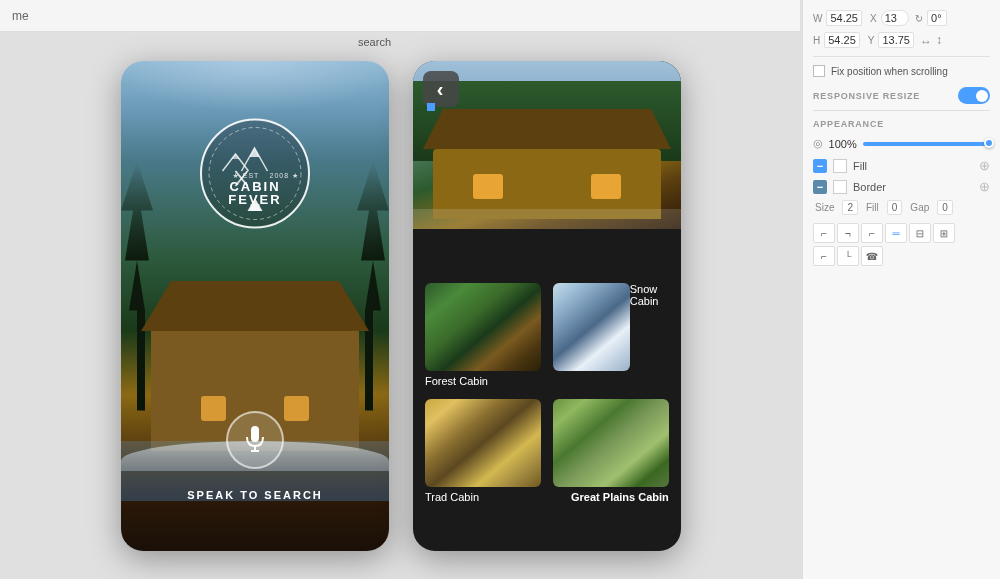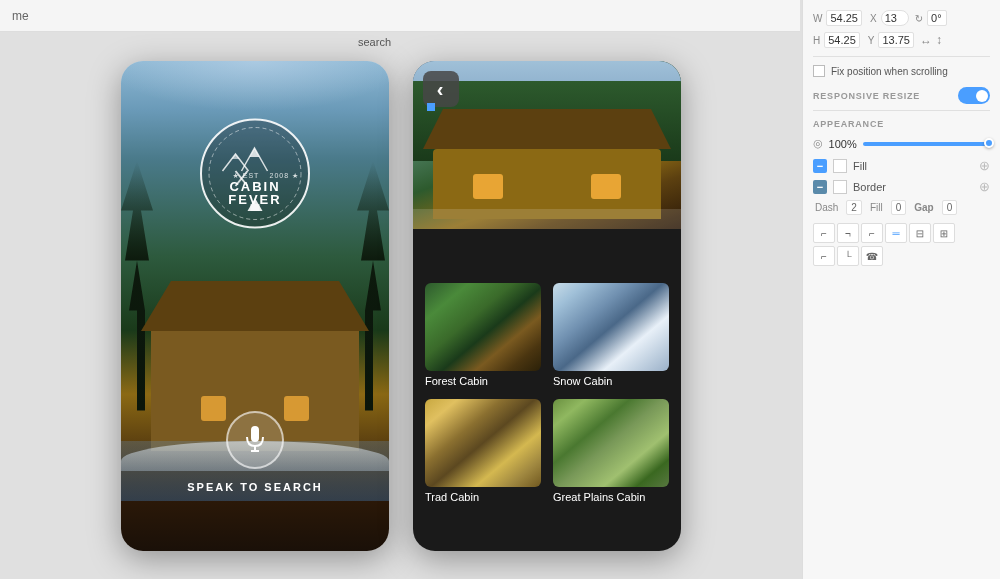--- a/index.html
+++ b/index.html
@@ -71,21 +71,21 @@
 
     <div style="position:absolute; bottom:82px; left:50%; transform:translateX(-50%); width:58px; height:58px; border-radius:50%; background:rgba(255,255,255,0.15); border:2px solid rgba(255,255,255,0.6); display:flex; align-items:center; justify-content:center;">
       <svg width="24" height="28" viewBox="0 0 24 28" fill="white">
         <rect x="8" y="0" width="8" height="16" rx="4" fill="white"></rect>
         <path d="M4 11 Q4 20 12 20 Q20 20 20 11" fill="none" stroke="white" stroke-width="2"></path>
         <line x1="12" y1="20" x2="12" y2="25" stroke="white" stroke-width="2"></line>
         <line x1="8" y1="25" x2="16" y2="25" stroke="white" stroke-width="2"></line>
       </svg>
     </div>
 
-    <div style="position:absolute; bottom:58px; left:50%; transform:translateX(-50%); color:white; font-size:11px; font-weight:700; letter-spacing:2px; white-space:nowrap;">SPEAK TO SEARCH</div>
+    <div style="position:absolute; bottom:50px; left:50%; transform:translateX(-50%); color:white; font-size:11px; font-weight:700; letter-spacing:2px; white-space:nowrap;">SPEAK TO SEARCH</div>
   </div>
 
   <div style="width:268px; height:490px; border-radius:22px; overflow:hidden; position:relative; box-shadow:0 8px 32px rgba(0,0,0,0.35); background:#1a1a1a;">
 
     <div style="position:absolute; top:0; left:0; right:0; height:168px; background:linear-gradient(160deg, #8ab5d4 0%, #6a9ab8 15%, #4a7a5a 35%, #2d5a2d 50%, #8b6914 68%, #5c4010 80%, #2a1808 100%); overflow:hidden;">
 
       <div style="position:absolute; top:0; left:0; right:0; height:60px; background:linear-gradient(180deg, #a0c0d8 0%, #7aa0c0 100%);"></div>
 
       <div style="position:absolute; top:20px; left:0; right:0; height:80px; background:linear-gradient(180deg, #2d5a2d 0%, #1a3a1a 100%);"></div>
 
@@ -104,33 +104,33 @@
     <div style="position:absolute; top:42px; left:14px; width:8px; height:8px; background:#4a9eff; border-radius:50; z-index:5;"></div>
 
 
     <div style="position:absolute; top:222px; left:12px; right:12px; display:grid; grid-template-columns:1fr 1fr; gap:12px;">
 
       <div style="display:flex; flex-direction:column; cursor:pointer;">
         <div style="width:100%; height:88px; border-radius:6px; overflow:hidden; margin-bottom:4px; background:linear-gradient(140deg, #2d5a2d 0%, #4a8a3a 20%, #3a6a2a 40%, #1a3a1a 55%, #7a5a20 70%, #4a3510 85%, #2a2008 100%);"></div>
         <span style="color:white; font-size:11px; font-weight:500;">Forest Cabin</span>
       </div>
 
-      <div style="display:flex; flex-direction:column; cursor:pointer;">
+      <div style="display:flex; cursor:pointer;">
         <div style="width:100%; height:88px; border-radius:6px; overflow:hidden; margin-bottom:4px; background:linear-gradient(140deg, #c8dce8 0%, #a0c0d8 15%, #7090b0 35%, #4a6888 50%, #e8f0f8 70%, #c0d0e0 85%, #9ab0c8 100%);"></div>
         <span style="color:white; font-size:11px; font-weight:500;">Snow Cabin</span>
       </div>
 
       <div style="display:flex; flex-direction:column; cursor:pointer;">
         <div style="width:100%; height:88px; border-radius:6px; overflow:hidden; margin-bottom:4px; background:linear-gradient(140deg, #c8a840 0%, #e0c060 15%, #8b7030 35%, #5c4820 50%, #d4b850 70%, #a08840 85%, #705820 100%);"></div>
         <span style="color:white; font-size:11px; font-weight:500;">Trad Cabin</span>
       </div>
 
       <div style="display:flex; flex-direction:column; cursor:pointer;">
         <div style="width:100%; height:88px; border-radius:6px; overflow:hidden; margin-bottom:4px; background:linear-gradient(140deg, #6a9040 0%, #90b860 15%, #4a7830 35%, #789858 50%, #a0c070 70%, #3a6820 85%, #587840 100%);"></div>
-        <span style="color:white; font-size:11px; font-weight:400;">Great Plains Cabin</span>
+        <span style="color:white; font-size:11px; font-weight:700;margin-left:18px;">Great Plains Cabin</span>
       </div>
 
     </div>
 
   </div>
 
   <div style="position:absolute; top:36px; left:358px; font-size:11px; color:#555;">search</div>
 
 </div>
 
@@ -192,25 +192,25 @@
     </div>
 
     <div style="display:flex; align-items:center; gap:6px; margin-bottom:6px;">
       <div style="width:14px; height:14px; background:#5a8aaa; color:white; border-radius:2px; display:flex; align-items:center; justify-content:center; font-size:11px; font-weight:bold; cursor:pointer; flex-shrink:0;">−</div>
       <div style="width:14px; height:14px; border:1px solid #ccc; background:white; flex-shrink:0; cursor:pointer;"></div>
       <span style="font-size:11px; color:#555; flex:1;">Border</span>
       <span style="color:#bbb; font-size:13px; cursor:pointer;">⊕</span>
     </div>
 
     <div style="display:flex; gap:8px; margin-bottom:8px; align-items:center; font-size:10px; color:#666; margin-left:2px;">
-      <span style="color:#888;">Dash</span>
+      <span style="color:#888;">Size</span>
       <span style="background:white; border:1px solid #e0e0e0; padding:1px 4px; border-radius:2px; cursor:pointer;">2</span>
       <span style="color:#888;">Fill</span>
       <span style="background:white; border:1px solid #e0e0e0; padding:1px 4px; border-radius:2px; cursor:pointer;">0</span>
-      <span style="color:#888;font-weight:bold;">Gap</span>
+      <span style="color:#888;">Gap</span>
       <span style="background:white; border:1px solid #e0e0e0; padding:1px 4px; border-radius:2px; cursor:pointer;">0</span>
     </div>
 
     <div style="display:flex; gap:2px; margin-bottom:3px;">
       <div style="width:22px; height:20px; border:1px solid #ddd; background:white; border-radius:2px; display:flex; align-items:center; justify-content:center; font-size:10px; color:#666; cursor:pointer;">⌐</div>
       <div style="width:22px; height:20px; border:1px solid #ddd; background:white; border-radius:2px; display:flex; align-items:center; justify-content:center; font-size:10px; color:#666; cursor:pointer;">¬</div>
       <div style="width:22px; height:20px; border:1px solid #ddd; background:white; border-radius:2px; display:flex; align-items:center; justify-content:center; font-size:10px; color:#666; cursor:pointer;">⌐</div>
       <div style="width:22px; height:20px; border:1px solid #ddd; background:white; border-radius:2px; display:flex; align-items:center; justify-content:center; font-size:10px; color:#4a9eff; cursor:pointer;">═</div>
       <div style="width:22px; height:20px; border:1px solid #ddd; background:white; border-radius:2px; display:flex; align-items:center; justify-content:center; font-size:10px; color:#666; cursor:pointer;">⊟</div>
       <div style="width:22px; height:20px; border:1px solid #ddd; background:white; border-radius:2px; display:flex; align-items:center; justify-content:center; font-size:10px; color:#666; cursor:pointer;">⊞</div>

